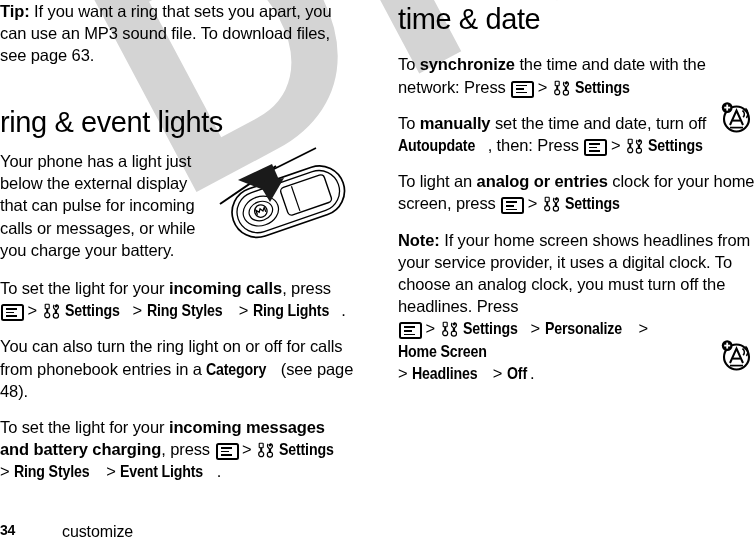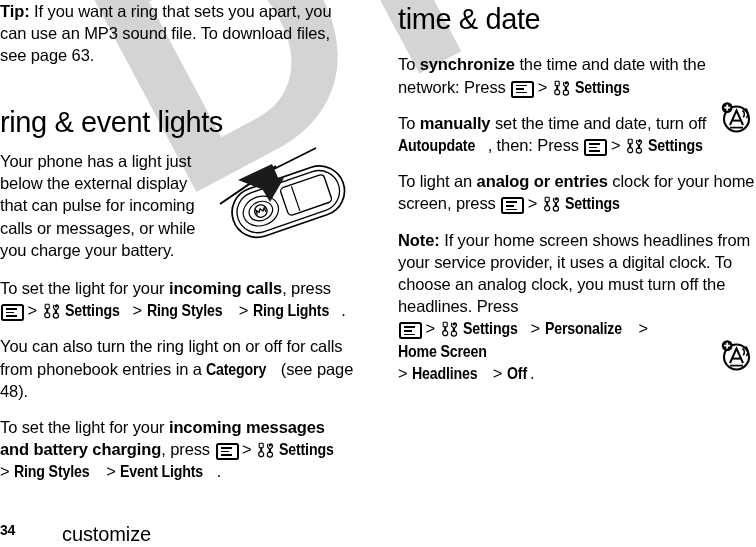--- a/index.html
+++ b/index.html
@@ -157,21 +157,21 @@
     left: 0px;
     top: 0px;
     font-size: 14px;
     font-weight: bold;
     letter-spacing: -0.2px;
   }
   #footer .ft-label {
     position: absolute;
     left: 62px;
     top: 1px;
-    font-size: 20px;
+    font-size: 16px;
     letter-spacing: -0.1px;
   }
 </style>
 </head>
 <body>
 
 <div id="watermark">
   <div class="draft-text">DRAFT</div>
 </div>
 

